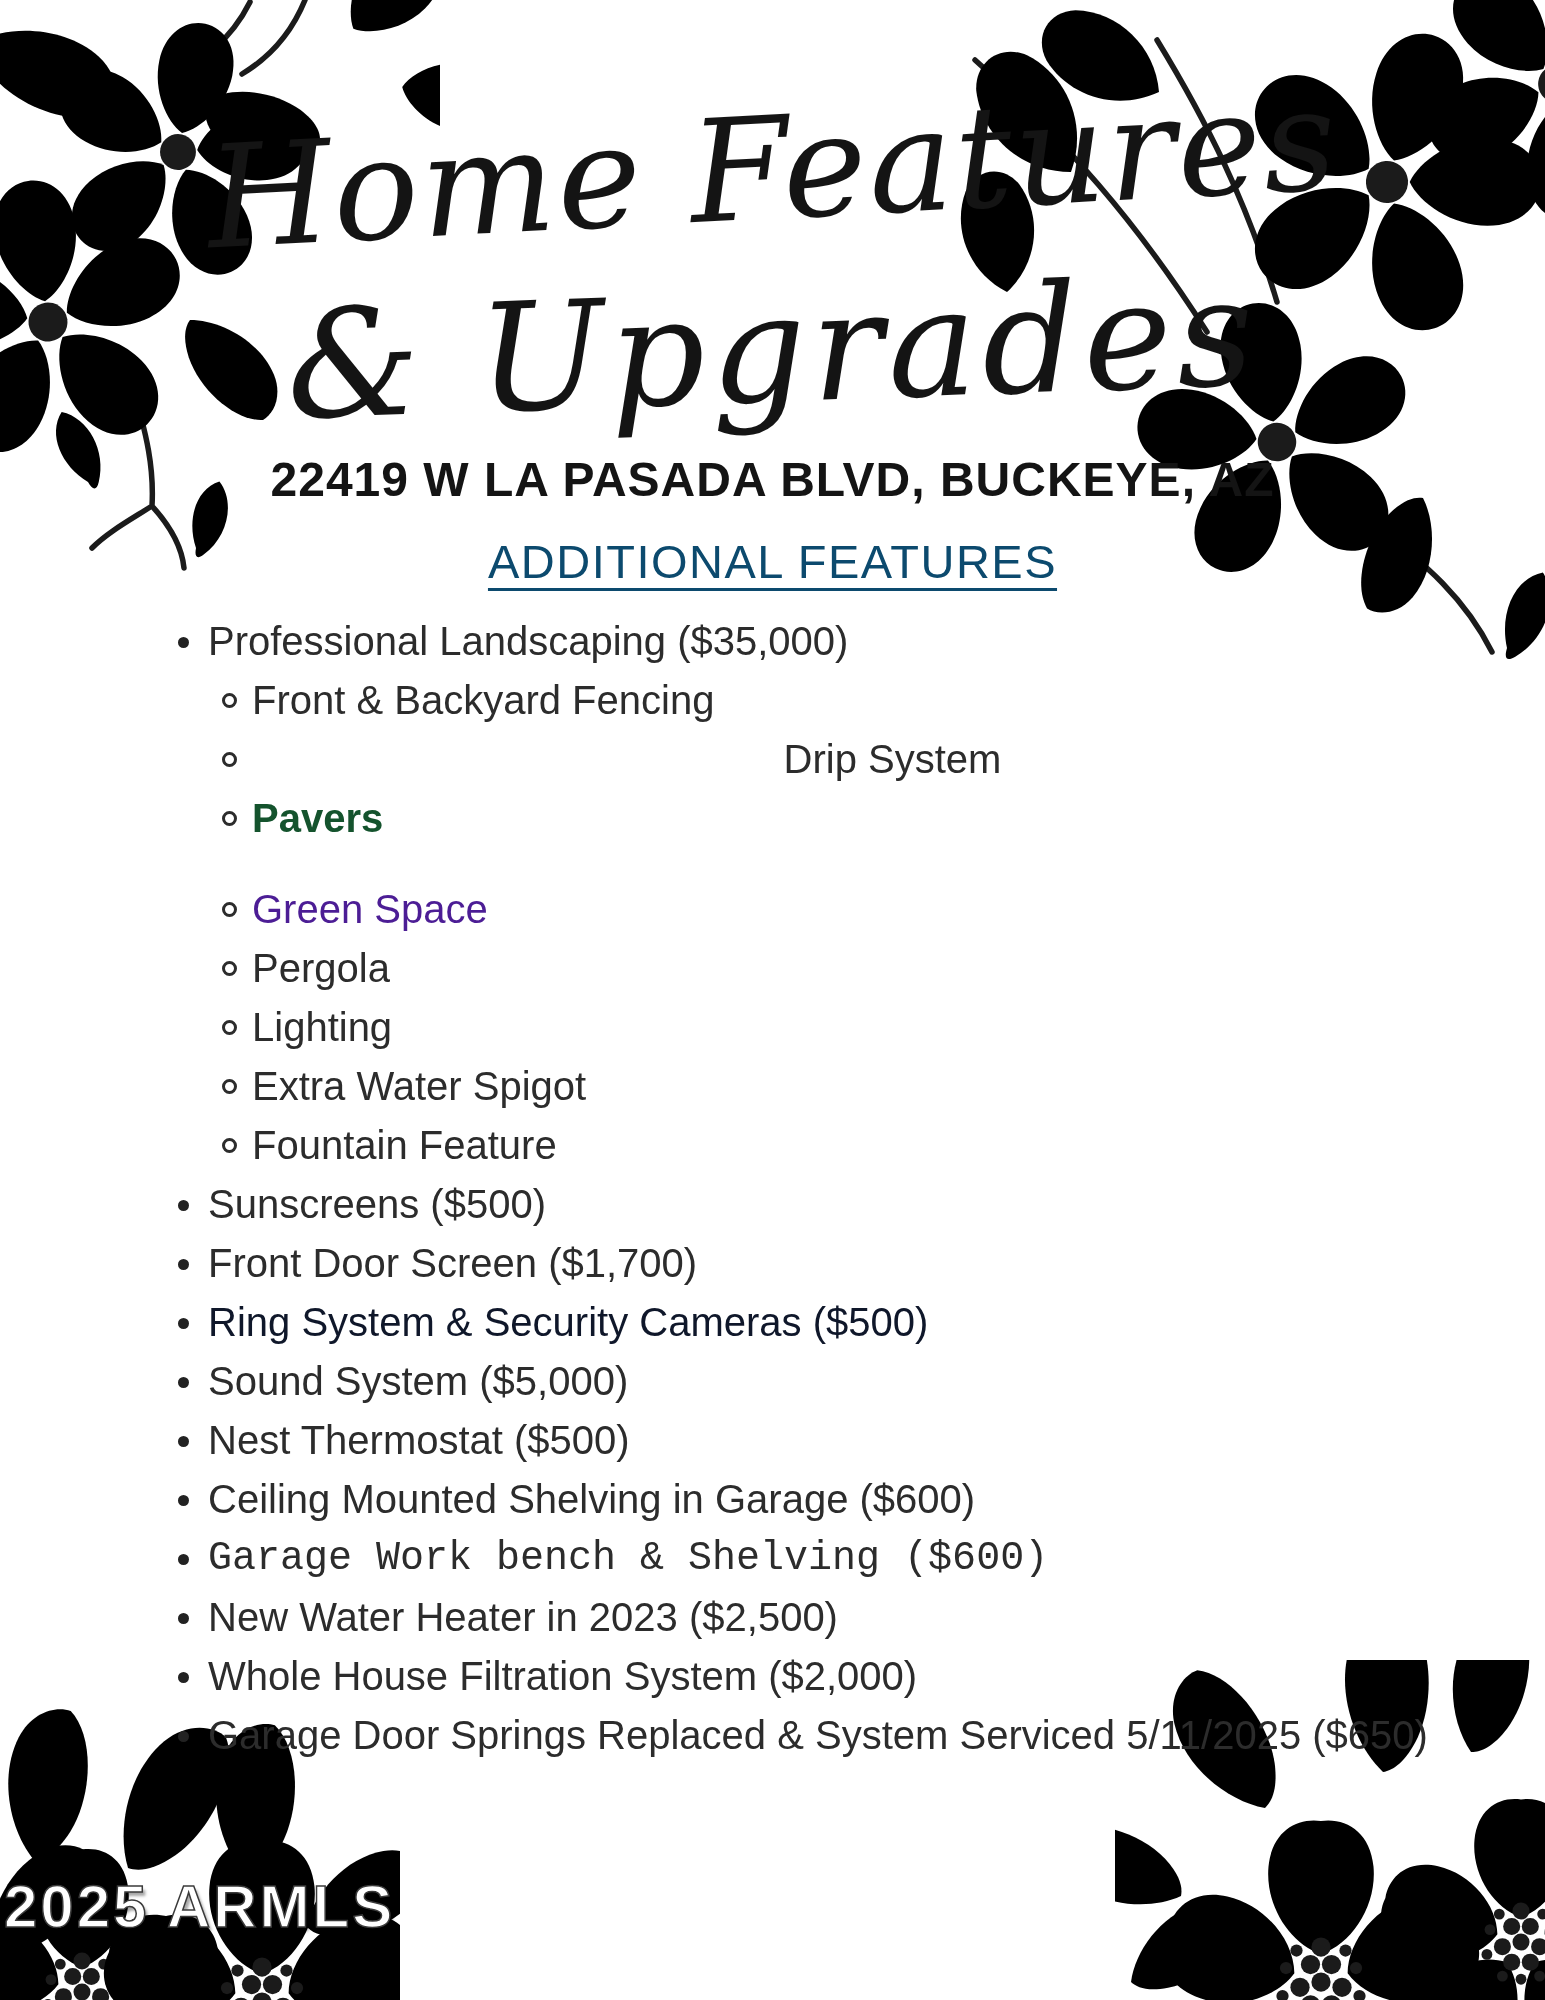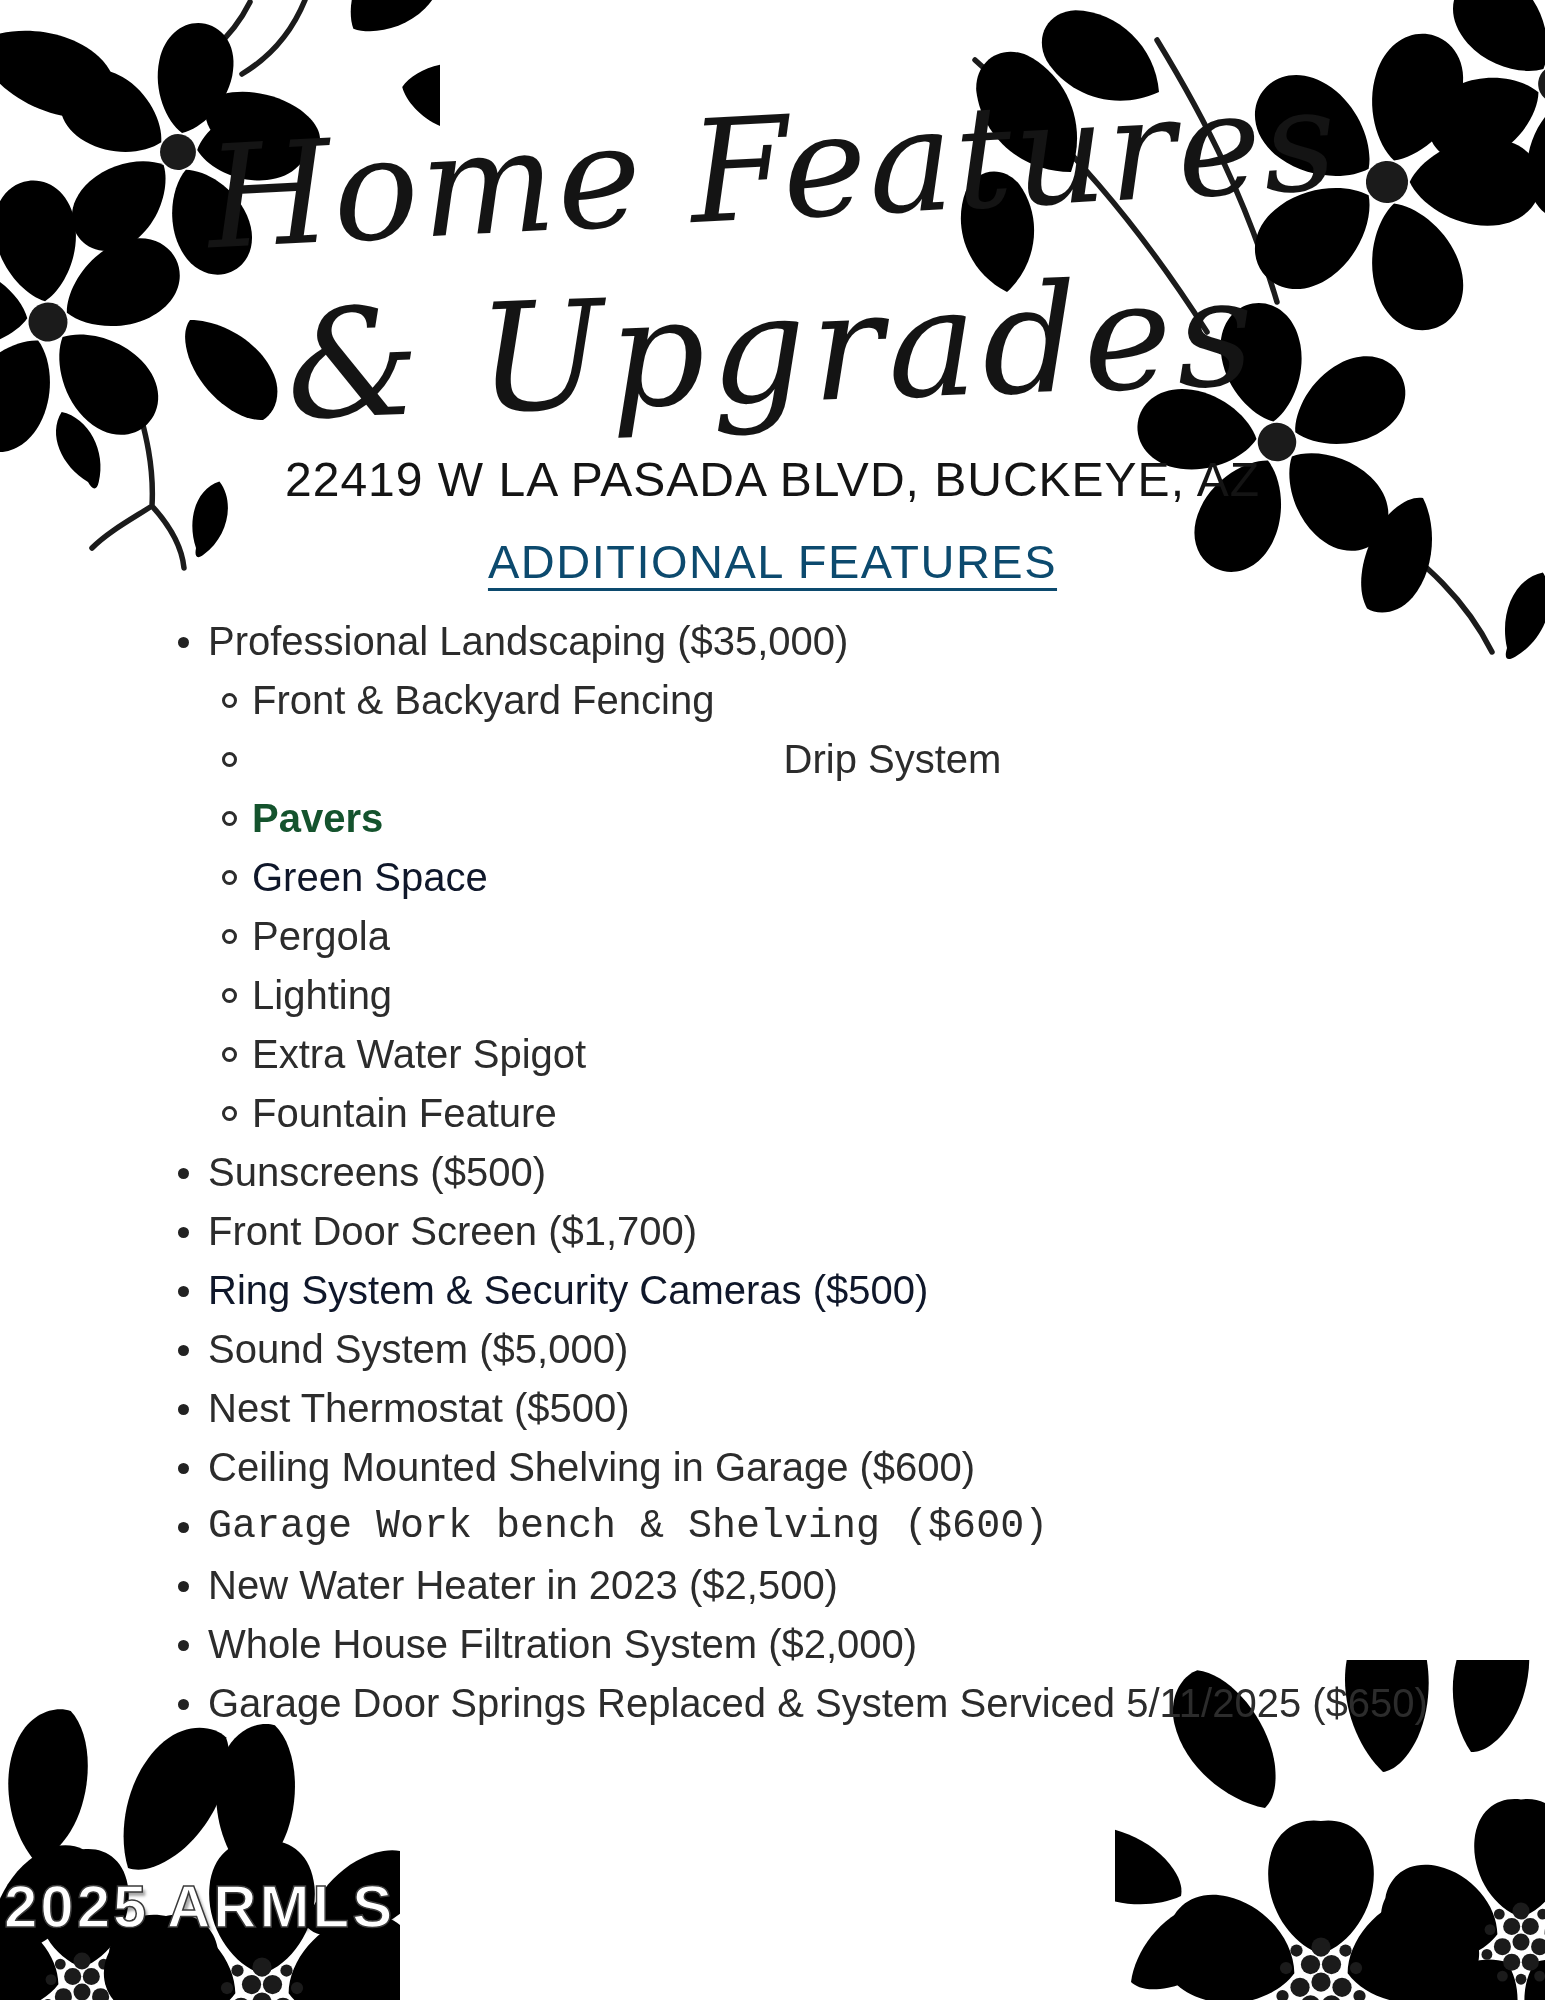--- a/index.html
+++ b/index.html
@@ -26,21 +26,21 @@
     font-style:italic;
     color:#141414;
     z-index:2;
     white-space:nowrap;
   }
   .title-line.one{top:86px;font-size:142px;transform:rotate(-3deg);letter-spacing:2px;}
   .title-line.two{top:262px;font-size:150px;transform:rotate(-2deg);letter-spacing:5px;}
   .address{
     position:absolute;top:452px;left:0;width:100%;
     text-align:center;
-    font-size:48px;font-weight:400;letter-spacing:1px;
+    font-size:48px;font-weight:700;letter-spacing:1px;
     color:#141414;z-index:2;white-space:nowrap;
   }
   .section-heading{
     position:absolute;top:534px;left:0;width:100%;
     text-align:center;
     font-size:47px;font-weight:400;letter-spacing:1.5px;
     color:#0c4a6e;z-index:2;white-space:nowrap;
   }
   .section-heading span{
     text-decoration:underline;
@@ -197,21 +197,21 @@
   <div class="address">22419 W LA PASADA BLVD, BUCKEYE, AZ</div>
   <div class="section-heading">
     <span>ADDITIONAL FEATURES</span>
   </div>
 
   <ul class="features">
       <li class="feature-item" style="color: rgb(44, 44, 44);">Professional Landscaping ($35,000)</li>
       <li class="feature-sub-item" style="color: rgb(44, 44, 44);">Front &amp; Backyard Fencing</li>
       <li class="feature-sub-item" style="color: rgb(44, 44, 44); text-align: center;">Drip System</li>
       <li class="feature-sub-item" style="color: #14532d; font-weight: bold;">Pavers</li>
-      <li class="feature-sub-item" style="color: #0f172a;">Green Space</li>
+      <li class="feature-sub-item" style="color: #4c1d95; margin-top: 32px;">Green Space</li>
       <li class="feature-sub-item" style="color: rgb(44, 44, 44);">Pergola</li>
       <li class="feature-sub-item" style="color: rgb(44, 44, 44);">Lighting</li>
       <li class="feature-sub-item" style="color: rgb(44, 44, 44);">Extra Water Spigot</li>
       <li class="feature-sub-item" style="color: rgb(44, 44, 44);">Fountain Feature</li>
       <li class="feature-item" style="color: rgb(44, 44, 44);">Sunscreens ($500)</li>
       <li class="feature-item" style="color: rgb(44, 44, 44);">Front Door Screen ($1,700)</li>
       <li class="feature-item" style="color: #0f172a;">Ring System &amp; Security Cameras ($500)</li>
       <li class="feature-item" style="color: rgb(44, 44, 44);">Sound System ($5,000)</li>
       <li class="feature-item" style="color: rgb(44, 44, 44);">Nest Thermostat ($500)</li>
       <li class="feature-item" style="color: rgb(44, 44, 44);">Ceiling Mounted Shelving in Garage ($600)</li>

